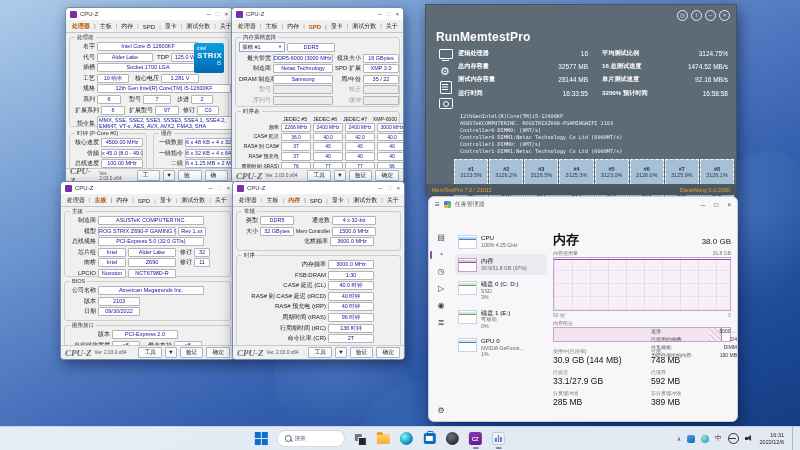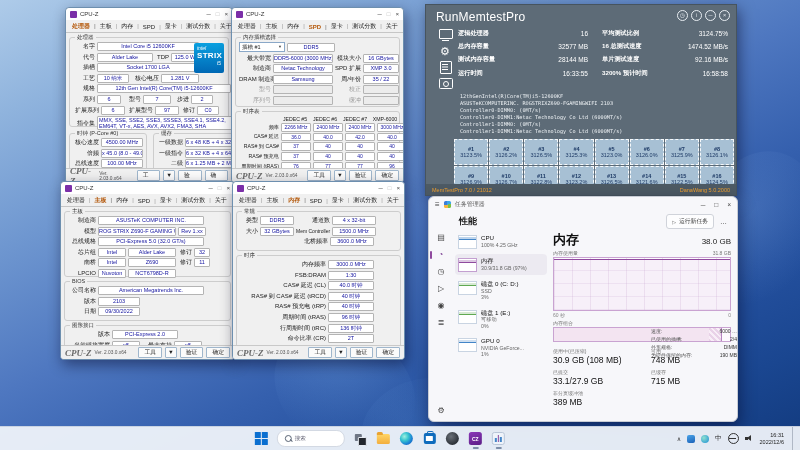--- a/index.html
+++ b/index.html
@@ -58,21 +58,21 @@
   .trow .tv{width:28px;flex:none;height:6.5px;line-height:6.5px;font-size:5px;}
   #w1{left:65px;top:7px;width:166px;height:174px;}
   #w2{left:231px;top:7px;width:171px;height:174px;}
   #w3{left:60px;top:181px;width:173px;height:177px;}
   #w4{left:232px;top:181px;width:171px;height:177px;}
 
   
   #memtest{position:absolute;left:425px;top:4px;width:312px;height:192px;background:#5d6b77;
            box-shadow:2px 5px 14px rgba(0,0,30,.5);color:#fff;font-size:6px;border:1px solid #47545e;box-sizing:border-box;}
   .mt-tb{display:flex;align-items:flex-start;padding:5px 6px 0 10px;}
-  .mt-title{font-size:12px;font-weight:normal;letter-spacing:.2px;}
+  .mt-title{font-size:12px;font-weight:bold;letter-spacing:.2px;margin-top:20px;}
   .mt-wbtns{margin-left:auto;display:flex;gap:3px;}
   .mt-wbtns i{width:9px;height:9px;border:1px solid #e8edf2;border-radius:50%;font-style:normal;font-size:5.5px;
               line-height:9px;text-align:center;color:#e8edf2;}
   .mt-body{display:flex;padding:3px 8px 0 6px;}
   .mt-icons{width:26px;display:flex;flex-direction:column;gap:4px;align-items:center;padding-top:2px;}
   .mico{width:15px;height:12px;position:relative;}
   .mico.mon::before{content:"";position:absolute;left:1px;top:0;width:12px;height:8px;border:1.2px solid #fff;border-radius:1px;}
   .mico.mon::after{content:"";position:absolute;left:4px;bottom:0;width:7px;height:1.4px;background:#fff;}
   .mico.gear{font-size:11px;line-height:12px;text-align:center;color:#fff;}
   .mico.clip::before{content:"";position:absolute;left:2px;top:0;width:10px;height:11px;border:1.2px solid #fff;border-radius:1px;}
@@ -816,25 +816,20 @@
     <div class="tm-tb">
       <span class="tm-menu">≡</span>
       <span class="tm-appico"></span>
       <span class="t">任务管理器</span>
       <span class="tm-wbtns">
         <i>─</i>
         <i>□</i>
         <i>×</i>
       </span>
     </div>
-    <div class="tm-head">
-      <span class="pg">性能</span>
-      <span class="tm-run">运行新任务</span>
-      <span class="tm-more">…</span>
-    </div>
     <div class="tm-rail">
       <span>▤</span>
       <span class="sel">◔</span>
       <span>◷</span>
       <span>▷</span>
       <span>◉</span>
       <span>≣</span>
       <span class="gear">⚙</span>
     </div>
     <div id="tm-list">
@@ -902,38 +897,42 @@
       </div>
       <div class="g2lbl">内存组合</div>
       <div class="g2">
           <span class="seg1"></span>
           <span class="seg2"></span>
         </div>
       <div class="tmd-stats">
 
           <div class="stb">
             <div class="sl">使用中(已压缩)</div>
-            <div class="sv">30.9 GB (108 MB)</div>
+            <div class="sv">30.9 GB (144 MB)</div>
           </div>
 
           <div class="stb">
             <div class="sl">可用</div>
             <div class="sv">748 MB</div>
           </div>
 
           <div class="stb">
             <div class="sl">已提交</div>
             <div class="sv">33.1/27.9 GB</div>
           </div>
 
           <div class="stb">
             <div class="sl">已缓存</div>
-            <div class="sv">715 MB</div>
-          </div>
-
+            <div class="sv">592 MB</div>
+          </div>
+
+          <div class="stb">
+            <div class="sl">分页缓冲池</div>
+            <div class="sv">285 MB</div>
+          </div>
 
           <div class="stb">
             <div class="sl">非分页缓冲池</div>
             <div class="sv">389 MB</div>
           </div>
         </div>
     </div>
     <div id="tm-side">
 
         <div class="sdr">

